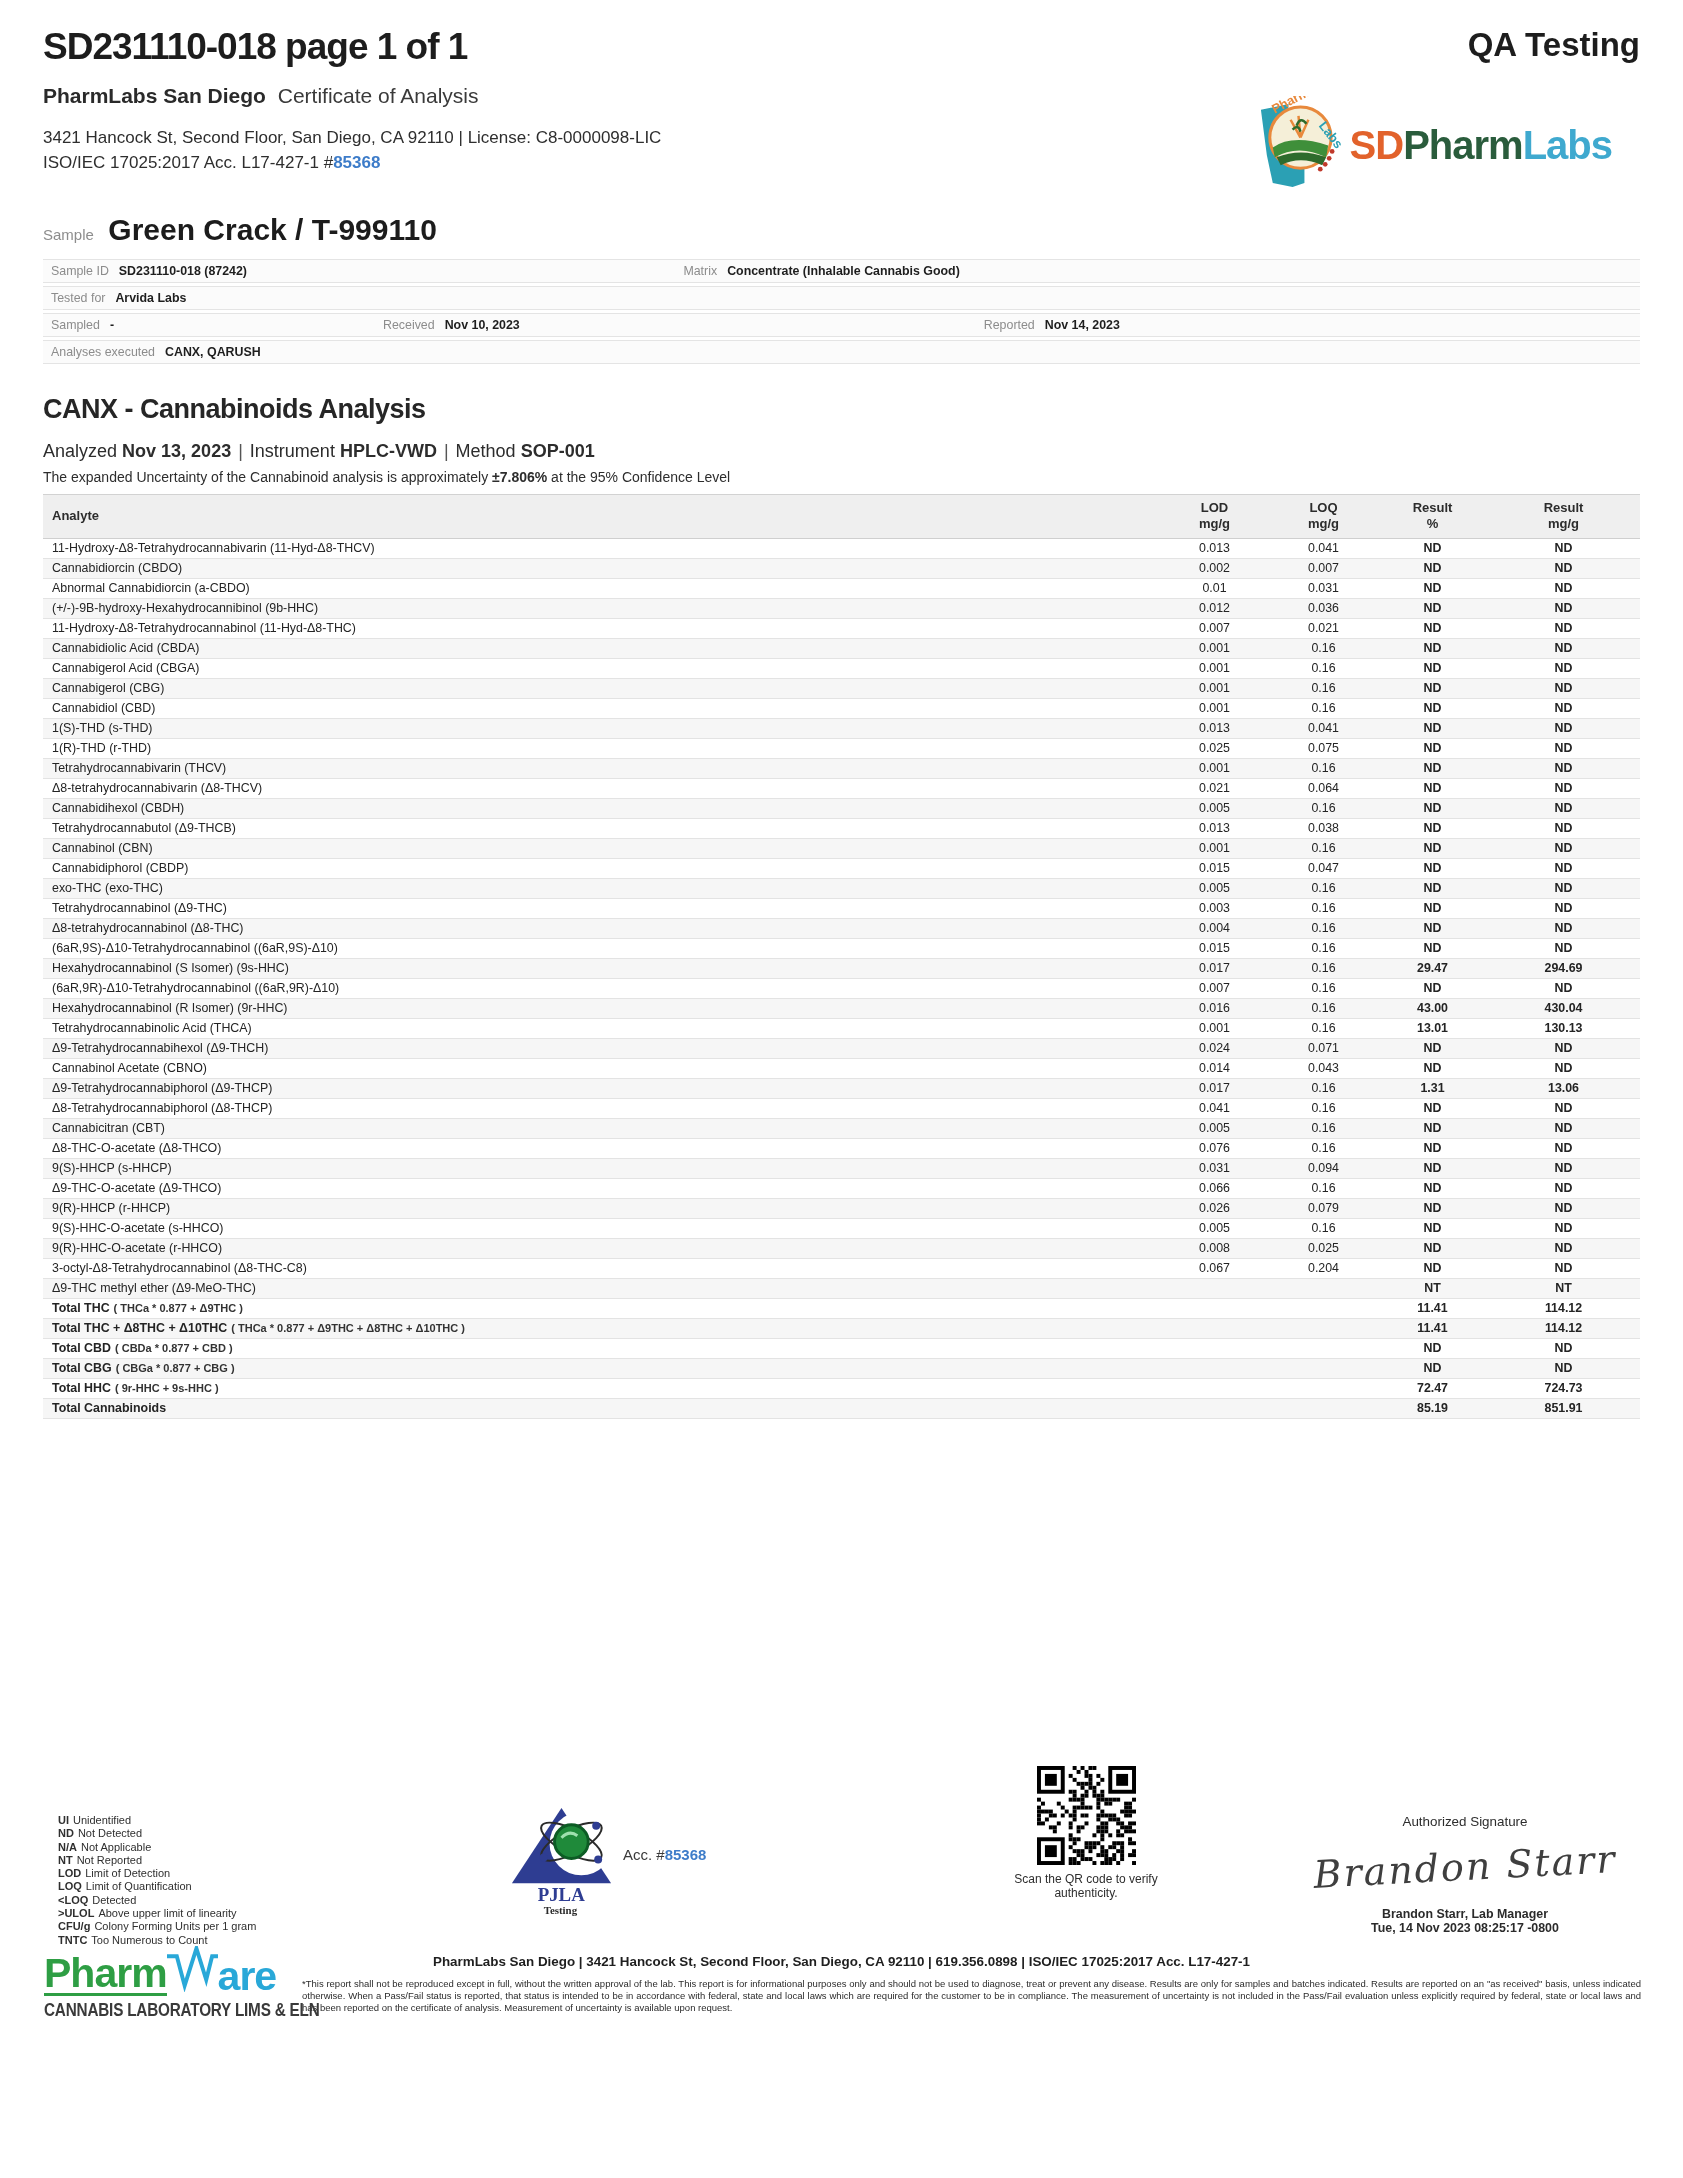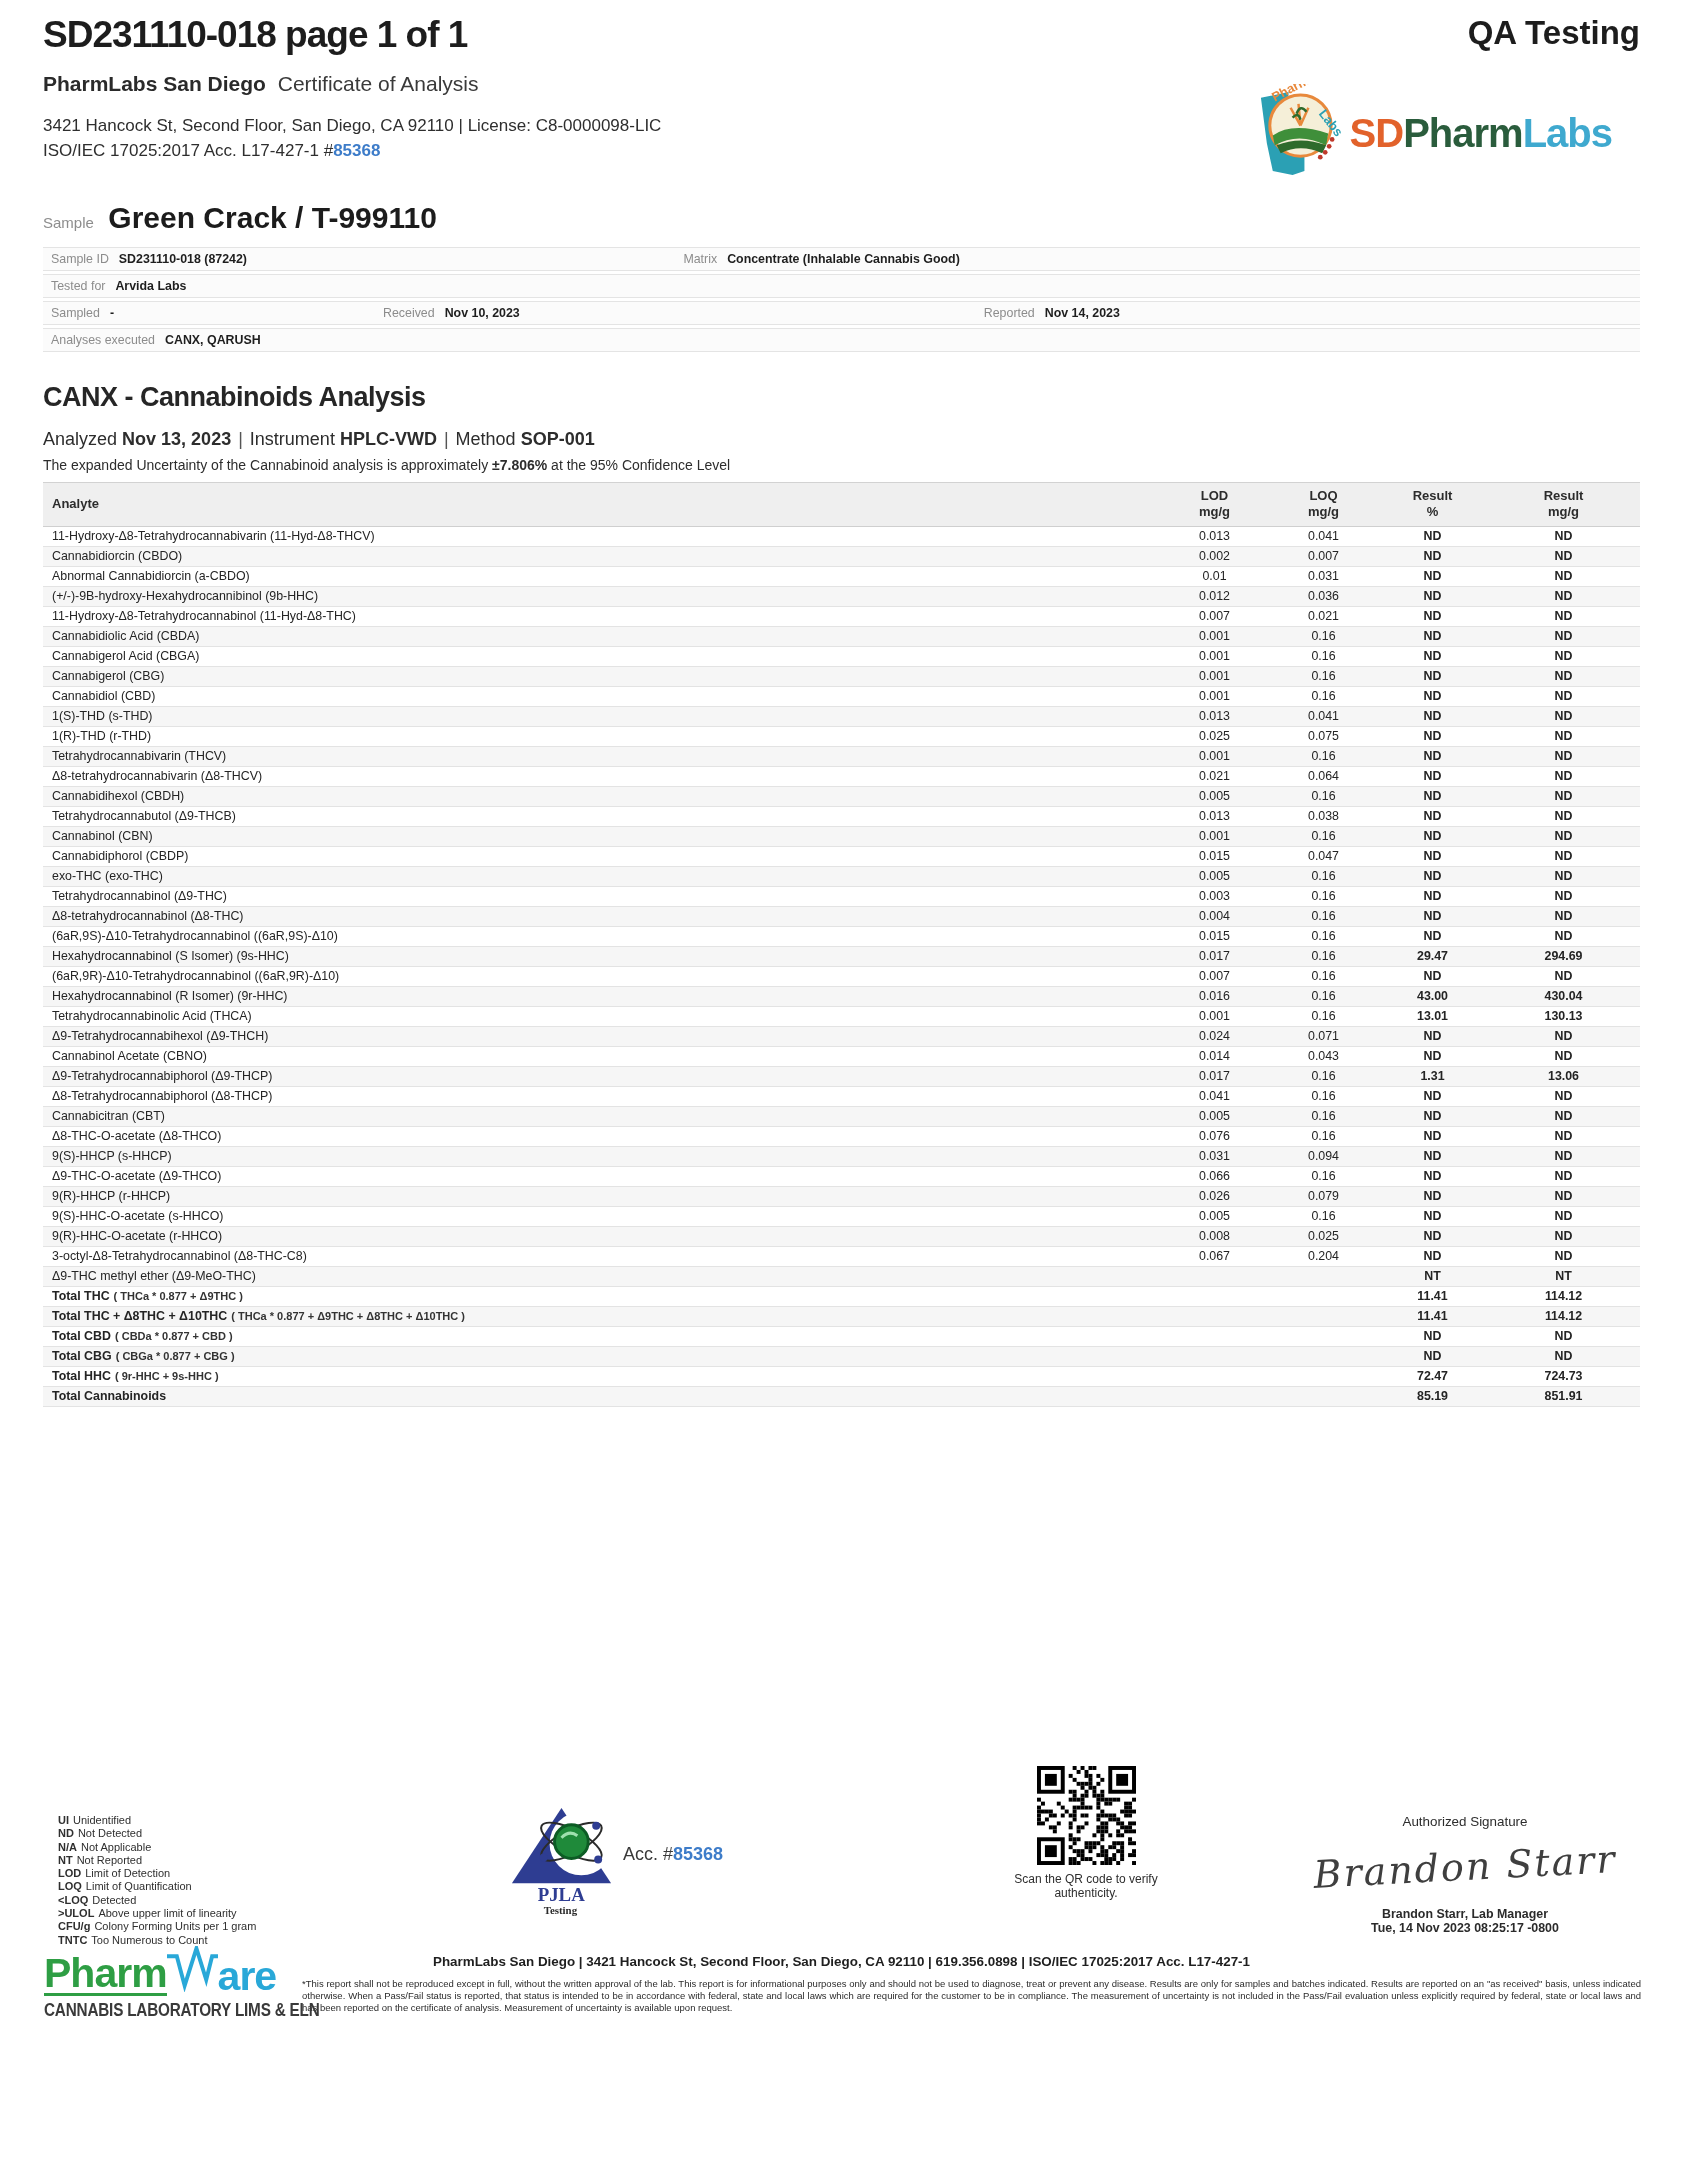--- a/index.html
+++ b/index.html
@@ -1,18 +1,18 @@
 <!DOCTYPE html>
 <html><head>
 <meta charset="utf-8">
 <style>
   * { margin:0; padding:0; box-sizing:border-box; }
   html,body { background:#ffffff; }
   body { width:1683px; height:2178px; font-family:"Liberation Sans",sans-serif; color:#222; }
-  .page { position:relative; width:1683px; height:2178px; padding:14px 43px 0 43px; overflow:hidden; }
+  .page { position:relative; width:1683px; height:2178px; padding:26px 43px 0 43px; overflow:hidden; }
 
   
   .topbar { display:flex; justify-content:space-between; align-items:flex-start; }
   .doc-title { font-size:37px; font-weight:700; letter-spacing:-1px; color:#1d1d1d; }
   .qa-label  { font-size:33px; font-weight:600; color:#1d1d1d; }
 
   
   .header-flex { display:flex; justify-content:space-between; margin-top:16px; }
   .lab-name-line { font-size:21px; color:#2a2a2a; }
   .lab-name { font-weight:700; }
@@ -65,21 +65,21 @@
   td.nt    { color:#4ba5e0; font-weight:700; }
   tr.total-row td { font-weight:700; color:#1f1f1f; }
   tr.total-row td.a .formula { font-size:11px; font-weight:700; color:#333; margin-left:4px; }
 
   
   .legend { position:absolute; left:58px; top:1814px; font-size:11px; color:#2f2f2f; line-height:13.3px; }
   .legend .abbr { font-weight:700; margin-right:4px; }
 
   .pjla { position:absolute; left:500px; top:1800px; }
   .pjla-flex { display:flex; align-items:center; }
-  .pjla-acc { font-size:18px; color:#3a3a3a; margin-left:4px; margin-top:-12px; }
+  .pjla-acc { font-size:15px; color:#3a3a3a; margin-left:4px; margin-top:-12px; }
 
   .qr-block { position:absolute; left:1002px; top:1766px; width:168px; text-align:center; }
   .qr-block svg { display:block; margin:0 auto; }
   .qr-caption { margin-top:7px; font-size:12px; color:#2e2e2e; }
 
   .sig-block { position:absolute; left:1287px; top:1814px; width:356px; text-align:center; }
   .sig-label { font-size:13.4px; color:#2d2d2d; }
   .sig-script { margin-top:16px; font-family:"DejaVu Serif",serif; font-style:italic; font-size:38px; color:#3f3f3f; transform:rotate(-3deg); letter-spacing:2px; }
   .sig-name { margin-top:18px; font-size:12.4px; font-weight:600; color:#2b2b2b; }
   .sig-date { font-size:12.4px; font-weight:600; color:#2b2b2b; }

